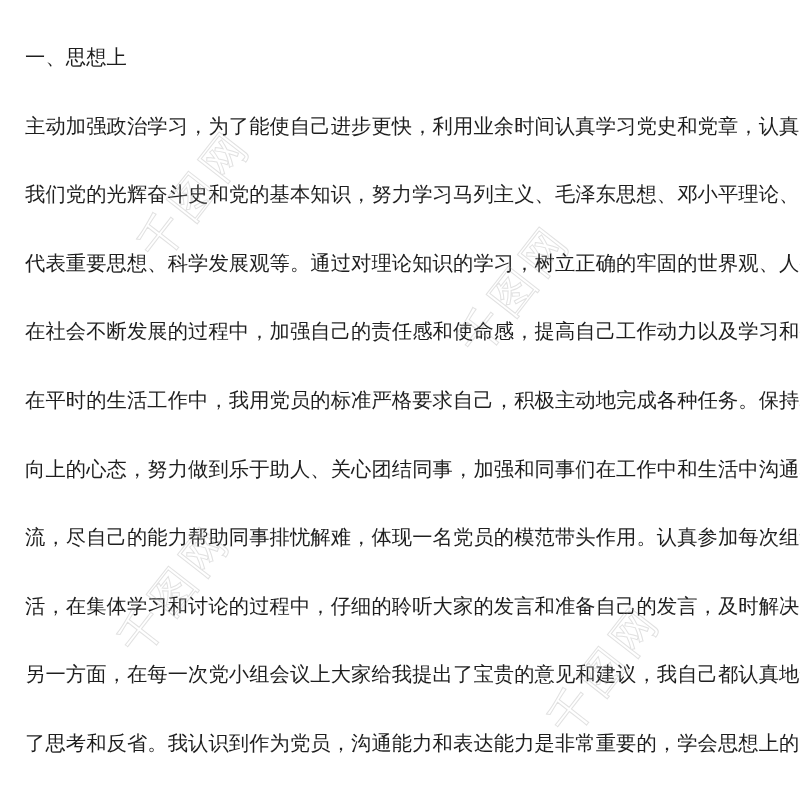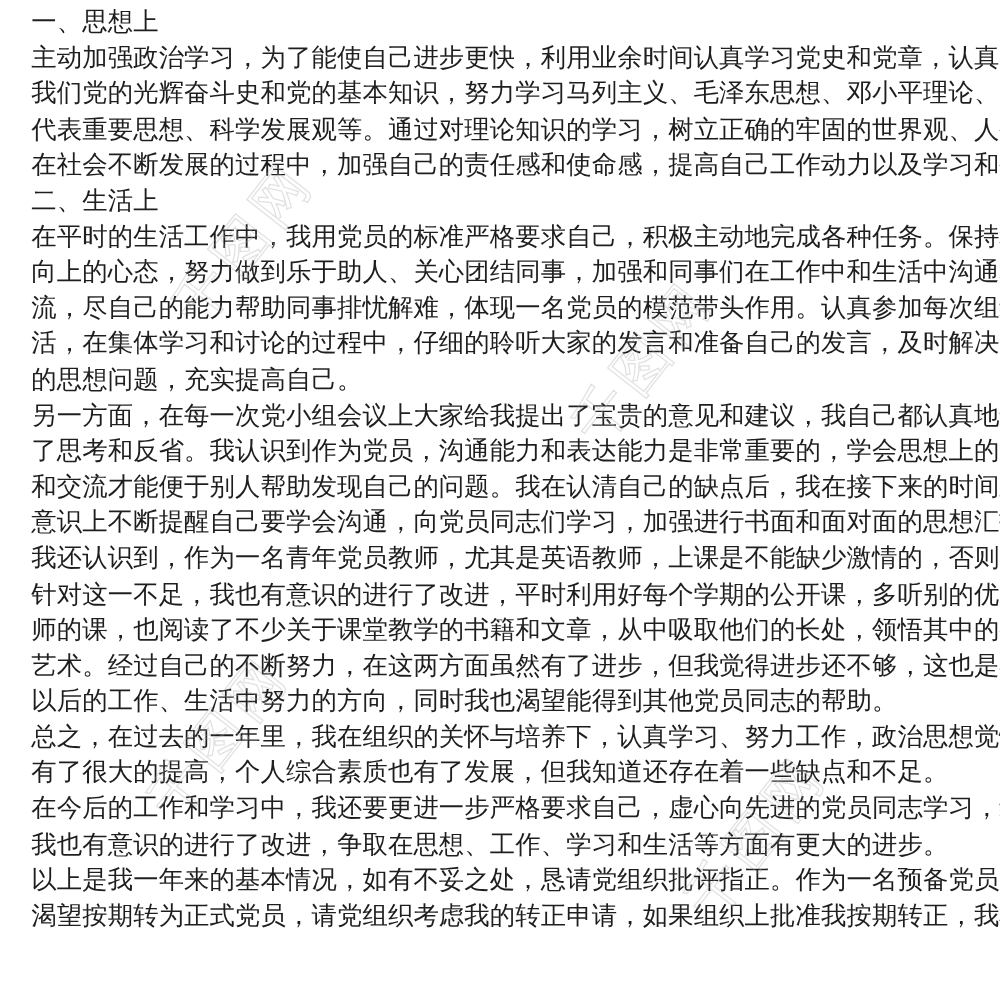--- a/index.html
+++ b/index.html
@@ -21,20 +21,21 @@
       font-family: "DejaVu Sans", "Liberation Sans", sans-serif;
       font-size: 20.3px;
       line-height: 28.6px;
       color: #1e1e1e;
       letter-spacing: 0.1px;
     }
     .line {
       white-space: nowrap;
       display: block;
       height: 28.6px;
+      margin-top: 40px;
     }
     .watermark-layer {
       position: absolute;
       left: 0;
       top: 0;
       width: 800px;
       height: 800px;
       pointer-events: none;
       overflow: hidden;
     }
@@ -53,26 +54,24 @@
   </style>
 </head>
 <body>
 
 <div class="page">
   <span class="line">一、思想上</span>
   <span class="line">主动加强政治学习，为了能使自己进步更快，利用业余时间认真学习党史和党章，认真了解</span>
   <span class="line">我们党的光辉奋斗史和党的基本知识，努力学习马列主义、毛泽东思想、邓小平理论、三个</span>
   <span class="line">代表重要思想、科学发展观等。通过对理论知识的学习，树立正确的牢固的世界观、人生观，</span>
   <span class="line">在社会不断发展的过程中，加强自己的责任感和使命感，提高自己工作动力以及学习和生活</span>
-  <span class="line">二、生活上</span>
   <span class="line">在平时的生活工作中，我用党员的标准严格要求自己，积极主动地完成各种任务。保持积极</span>
   <span class="line">向上的心态，努力做到乐于助人、关心团结同事，加强和同事们在工作中和生活中沟通和交</span>
   <span class="line">流，尽自己的能力帮助同事排忧解难，体现一名党员的模范带头作用。认真参加每次组织生</span>
   <span class="line">活，在集体学习和讨论的过程中，仔细的聆听大家的发言和准备自己的发言，及时解决自己</span>
-  <span class="line">的思想问题，充实提高自己。</span>
   <span class="line">另一方面，在每一次党小组会议上大家给我提出了宝贵的意见和建议，我自己都认真地进行</span>
   <span class="line">了思考和反省。我认识到作为党员，沟通能力和表达能力是非常重要的，学会思想上的沟通</span>
   <span class="line">和交流才能便于别人帮助发现自己的问题。我在认清自己的缺点后，我在接下来的时间里从</span>
   <span class="line">意识上不断提醒自己要学会沟通，向党员同志们学习，加强进行书面和面对面的思想汇报。</span>
   <span class="line">我还认识到，作为一名青年党员教师，尤其是英语教师，上课是不能缺少激情的，否则的话，</span>
   <span class="line">针对这一不足，我也有意识的进行了改进，平时利用好每个学期的公开课，多听别的优秀教</span>
   <span class="line">师的课，也阅读了不少关于课堂教学的书籍和文章，从中吸取他们的长处，领悟其中的教学</span>
   <span class="line">艺术。经过自己的不断努力，在这两方面虽然有了进步，但我觉得进步还不够，这也是我在</span>
   <span class="line">以后的工作、生活中努力的方向，同时我也渴望能得到其他党员同志的帮助。</span>
   <span class="line">总之，在过去的一年里，我在组织的关怀与培养下，认真学习、努力工作，政治思想觉悟都</span>

